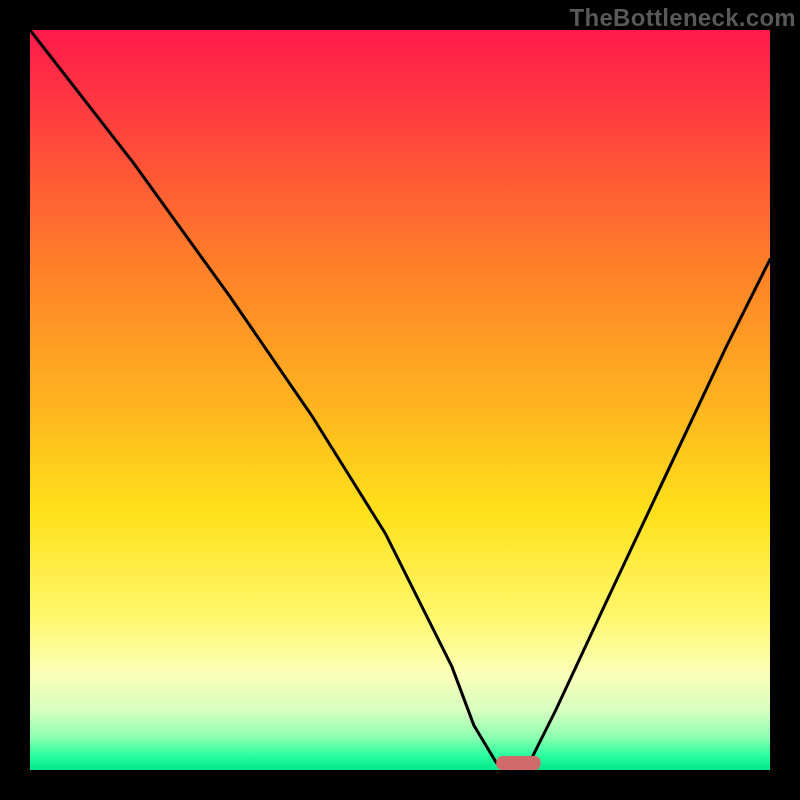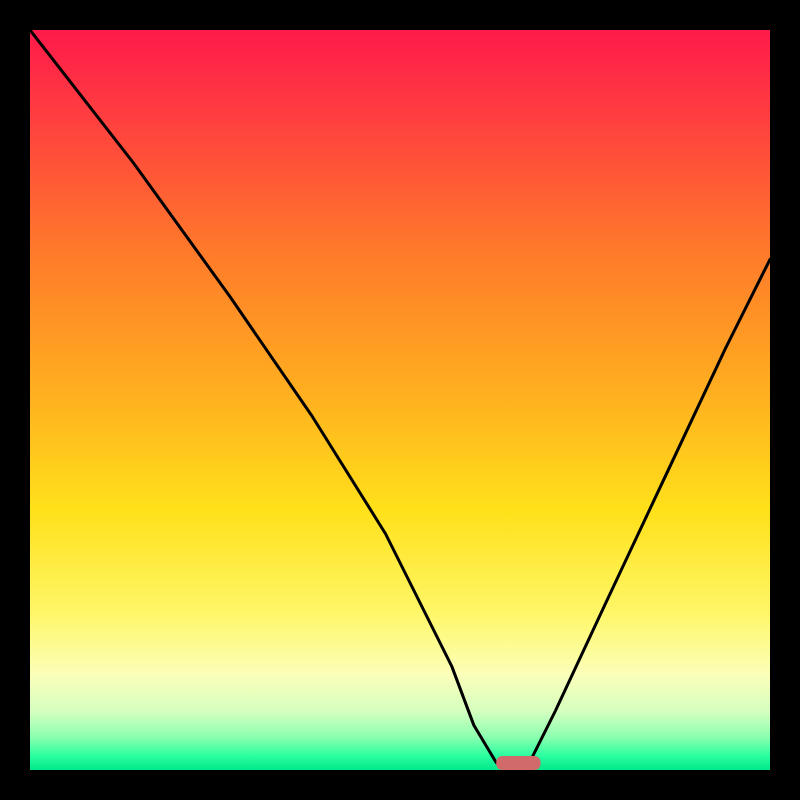--- a/index.html
+++ b/index.html
@@ -38,20 +38,21 @@
   .plot-area svg {
     display: block;
     width: 740px;
     height: 740px;
   }
 </style>
 </head>
 <body>
 
 <div class="frame">
+  <div class="watermark">TheBottleneck.com</div>
 
   <div class="plot-area">
     <svg viewBox="0 0 740 740" preserveAspectRatio="none">
       <defs>
         <linearGradient id="bg-grad" x1="0" y1="0" x2="0" y2="1">
             <stop offset="0.00%" stop-color="#ff1a4b"></stop>
             <stop offset="12.00%" stop-color="#ff3f3f"></stop>
             <stop offset="30.00%" stop-color="#ff7a2a"></stop>
             <stop offset="50.00%" stop-color="#ffb21f"></stop>
             <stop offset="65.00%" stop-color="#ffe11a"></stop>

